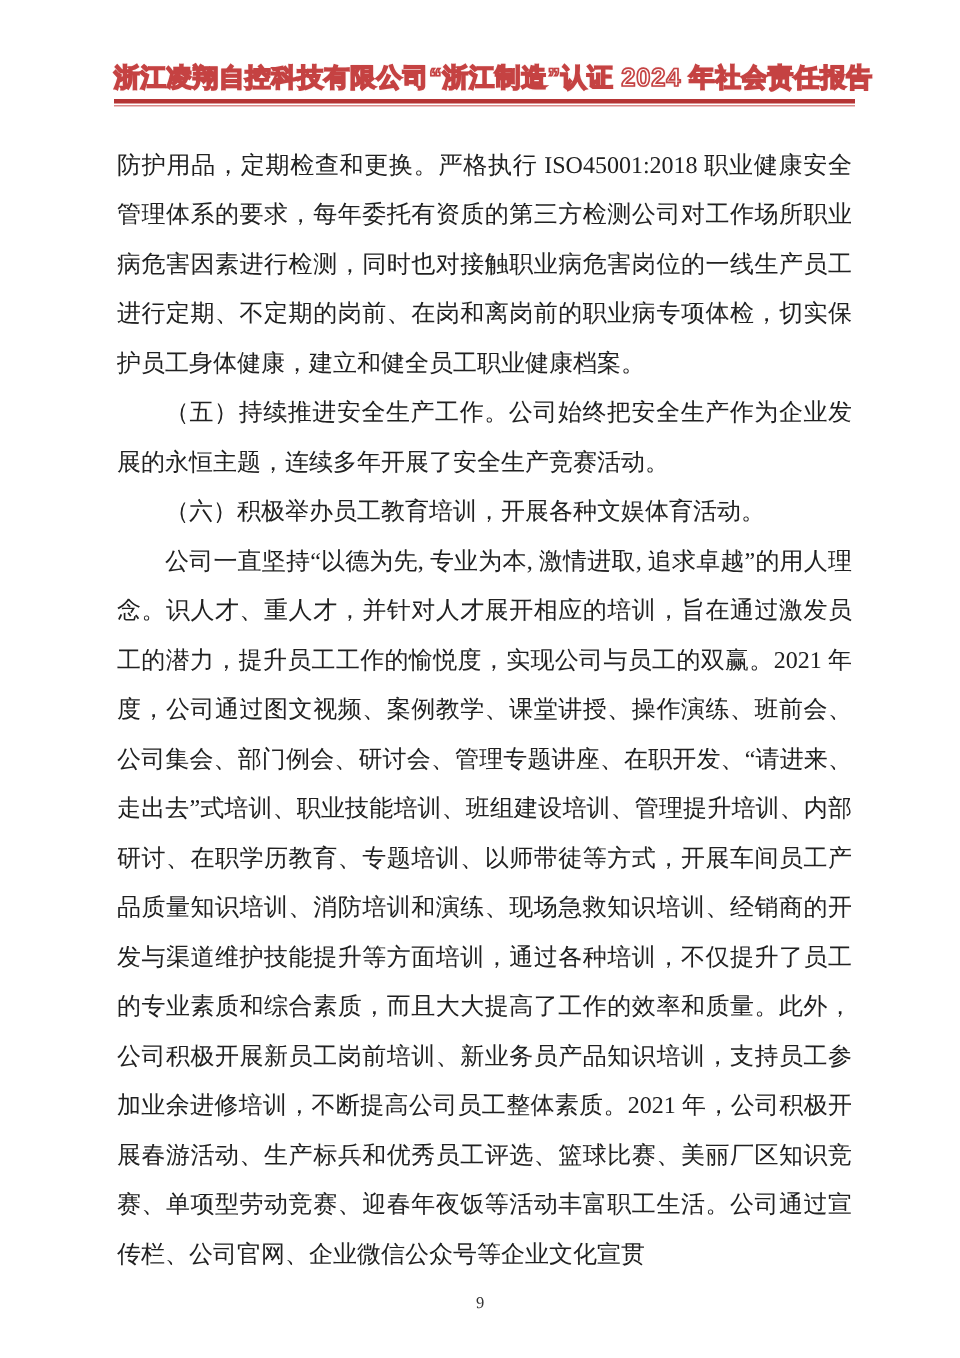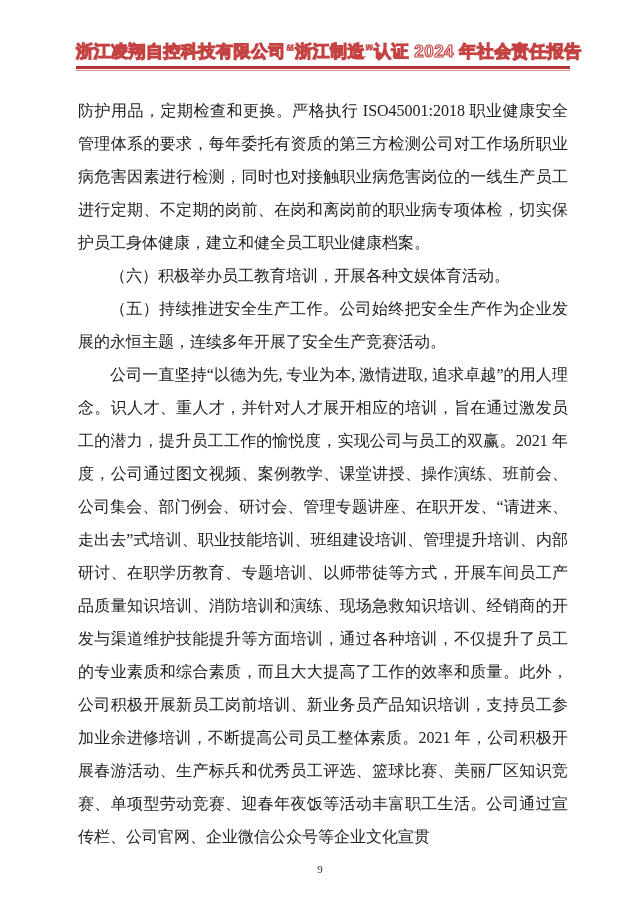--- a/index.html
+++ b/index.html
@@ -73,20 +73,20 @@
   <div class="header">
     <div class="header-row">
       <span class="header-text">浙江凌翔自控科技有限公司</span>
       <span class="header-text">“浙江制造”认证 2024 年社会责任报告</span>
     </div>
     <div class="header-rule"></div>
   </div>
 
   <div class="content">
     <p class="para no-indent">防护用品，定期检查和更换。严格执行 ISO45001:2018 职业健康安全管理体系的要求，每年委托有资质的第三方检测公司对工作场所职业病危害因素进行检测，同时也对接触职业病危害岗位的一线生产员工进行定期、不定期的岗前、在岗和离岗前的职业病专项体检，切实保护员工身体健康，建立和健全员工职业健康档案。</p>
+    <p class="para">（五）持续推进安全生产工作。公司始终把安全生产作为企业发展的永恒主题，连续多年开展了安全生产竞赛活动。</p>
     <p class="para">（六）积极举办员工教育培训，开展各种文娱体育活动。</p>
-    <p class="para">（五）持续推进安全生产工作。公司始终把安全生产作为企业发展的永恒主题，连续多年开展了安全生产竞赛活动。</p>
     <p class="para">公司一直坚持“以德为先, 专业为本, 激情进取, 追求卓越”的用人理念。识人才、重人才，并针对人才展开相应的培训，旨在通过激发员工的潜力，提升员工工作的愉悦度，实现公司与员工的双赢。2021 年度，公司通过图文视频、案例教学、课堂讲授、操作演练、班前会、公司集会、部门例会、研讨会、管理专题讲座、在职开发、“请进来、走出去”式培训、职业技能培训、班组建设培训、管理提升培训、内部研讨、在职学历教育、专题培训、以师带徒等方式，开展车间员工产品质量知识培训、消防培训和演练、现场急救知识培训、经销商的开发与渠道维护技能提升等方面培训，通过各种培训，不仅提升了员工的专业素质和综合素质，而且大大提高了工作的效率和质量。此外，公司积极开展新员工岗前培训、新业务员产品知识培训，支持员工参加业余进修培训，不断提高公司员工整体素质。2021 年，公司积极开展春游活动、生产标兵和优秀员工评选、篮球比赛、美丽厂区知识竞赛、单项型劳动竞赛、迎春年夜饭等活动丰富职工生活。公司通过宣传栏、公司官网、企业微信公众号等企业文化宣贯</p>
   </div>
 
   <div class="page-number">9</div>
 
 </div>
 
 </body></html>

